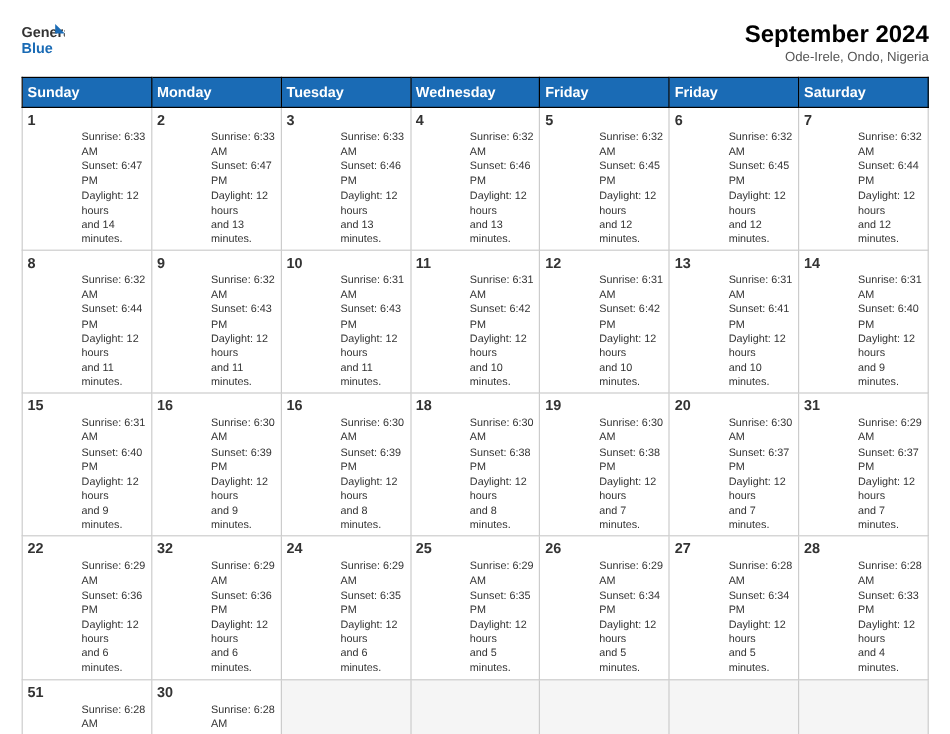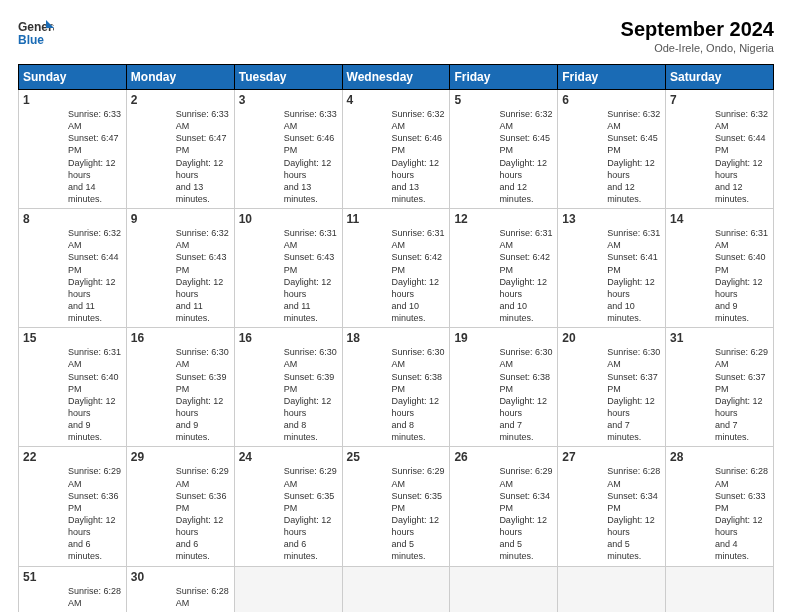--- a/index.html
+++ b/index.html
@@ -274,21 +274,21 @@
         </tr>
         <tr>
           <td>
             <span class="day-num">22</span>
             <div class="day-info" style="white-space: pre-line;">Sunrise: 6:29 AM
 Sunset: 6:36 PM
 Daylight: 12 hours
 and 6 minutes.</div>
           </td>
           <td>
-            <span class="day-num">29</span>
+            <span class="day-num">32</span>
             <div class="day-info" style="white-space: pre-line;">Sunrise: 6:29 AM
 Sunset: 6:36 PM
 Daylight: 12 hours
 and 6 minutes.</div>
           </td>
           <td>
             <span class="day-num">24</span>
             <div class="day-info" style="white-space: pre-line;">Sunrise: 6:29 AM
 Sunset: 6:35 PM
 Daylight: 12 hours

